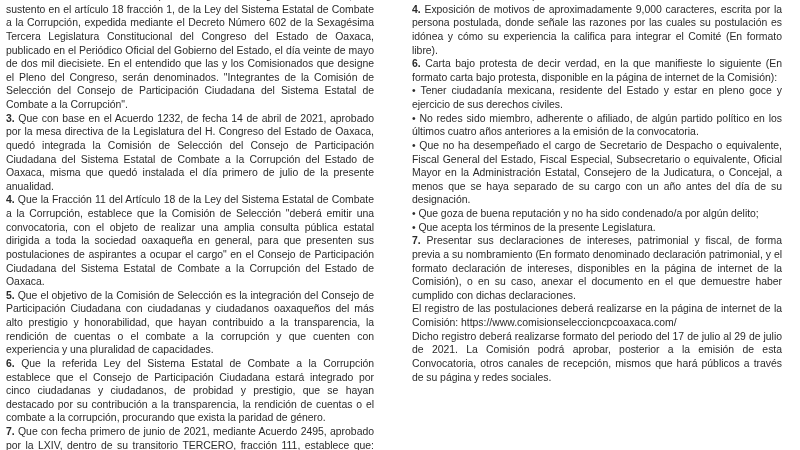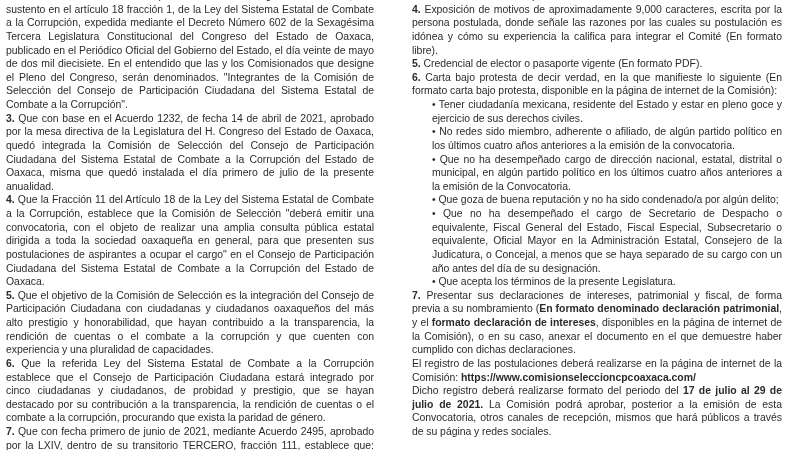--- a/index.html
+++ b/index.html
@@ -46,27 +46,26 @@
     line-height: 13.62px;
     text-align: justify;
     text-justify: inter-word;
     -webkit-hyphens: auto;
     hyphens: auto;
     word-spacing: -0.1px;
     letter-spacing: -0.02px;
   }
   p.para.bullet {
     text-indent: 0;
-    margin-left: 20px;
   }
   .num {
     font-weight: bold;
   }
   .b {
-    font-weight: bold;
+    font-weight: normal;
   }
 </style>
 </head>
 <body>
 
 <div id="page">
   <div class="columns">
 
     <div class="col col-left">
 
@@ -85,29 +84,27 @@
     </div>
 
     <div class="col-gutter"></div>
 
     <div class="col col-right">
 
       <p class="para"><span>de internet de la Comisión).</span></p>
 
       <p class="para"><span class="num">4.</span><span> Exposición de motivos de aproximadamente 9,000 caracteres, escrita por la persona postulada, donde señale las razones por las cuales su postulación es idónea y cómo su experiencia la califica para integrar el Comité (En formato libre).</span></p>
 
-      <p class="para"><span class="num">5.</span><span> Credencial de elector o pasaporte vigente (En formato PDF).</span></p>
 
       <p class="para"><span class="num">6.</span><span> Carta bajo protesta de decir verdad, en la que manifieste lo siguiente (En formato carta bajo protesta, disponible en la página de internet de la Comisión):</span></p>
 
       <p class="para bullet"><span>• Tener ciudadanía mexicana, residente del Estado y estar en pleno goce y ejercicio de sus derechos civiles.</span></p>
       <p class="para bullet"><span>• No redes sido miembro, adherente o afiliado, de algún partido político en los últimos cuatro años anteriores a la emisión de la convocatoria.</span></p>
-      <p class="para bullet"><span>• Que no ha desempeñado cargo de dirección nacional, estatal, distrital o municipal, en algún partido político en los últimos cuatro años anteriores a la emisión de la Convocatoria.</span></p>
+      <p class="para bullet"><span>• Que no ha desempeñado el cargo de Secretario de Despacho o equivalente, Fiscal General del Estado, Fiscal Especial, Subsecretario o equivalente, Oficial Mayor en la Administración Estatal, Consejero de la Judicatura, o Concejal, a menos que se haya separado de su cargo con un año antes del día de su designación.</span></p>
       <p class="para bullet"><span>• Que goza de buena reputación y no ha sido condenado/a por algún delito;</span></p>
-      <p class="para bullet"><span>• Que no ha desempeñado el cargo de Secretario de Despacho o equivalente, Fiscal General del Estado, Fiscal Especial, Subsecretario o equivalente, Oficial Mayor en la Administración Estatal, Consejero de la Judicatura, o Concejal, a menos que se haya separado de su cargo con un año antes del día de su designación.</span></p>
       <p class="para bullet"><span>• Que acepta los términos de la presente Legislatura.</span></p>
 
       <p class="para"><span class="num">7.</span><span> Presentar sus declaraciones de intereses, patrimonial y fiscal, de forma previa a su nombramiento (</span><span class="b">En formato denominado declaración patrimonial</span><span>, y el </span><span class="b">formato declaración de intereses</span><span>, disponibles en la página de internet de la Comisión), o en su caso, anexar el documento en el que demuestre haber cumplido con dichas declaraciones.</span></p>
 
       <p class="para"><span>El registro de las postulaciones deberá realizarse en la página de internet de la Comisión: </span><span class="b">https://www.comisionseleccioncpcoaxaca.com/</span></p>
 
       <p class="para"><span>Dicho registro deberá realizarse formato del periodo del </span><span class="b">17 de julio al 29 de julio de 2021.</span><span> La Comisión podrá aprobar, posterior a la emisión de esta Convocatoria, otros canales de recepción, mismos que hará públicos a través de su página y redes sociales.</span></p>
 
     </div>
 

